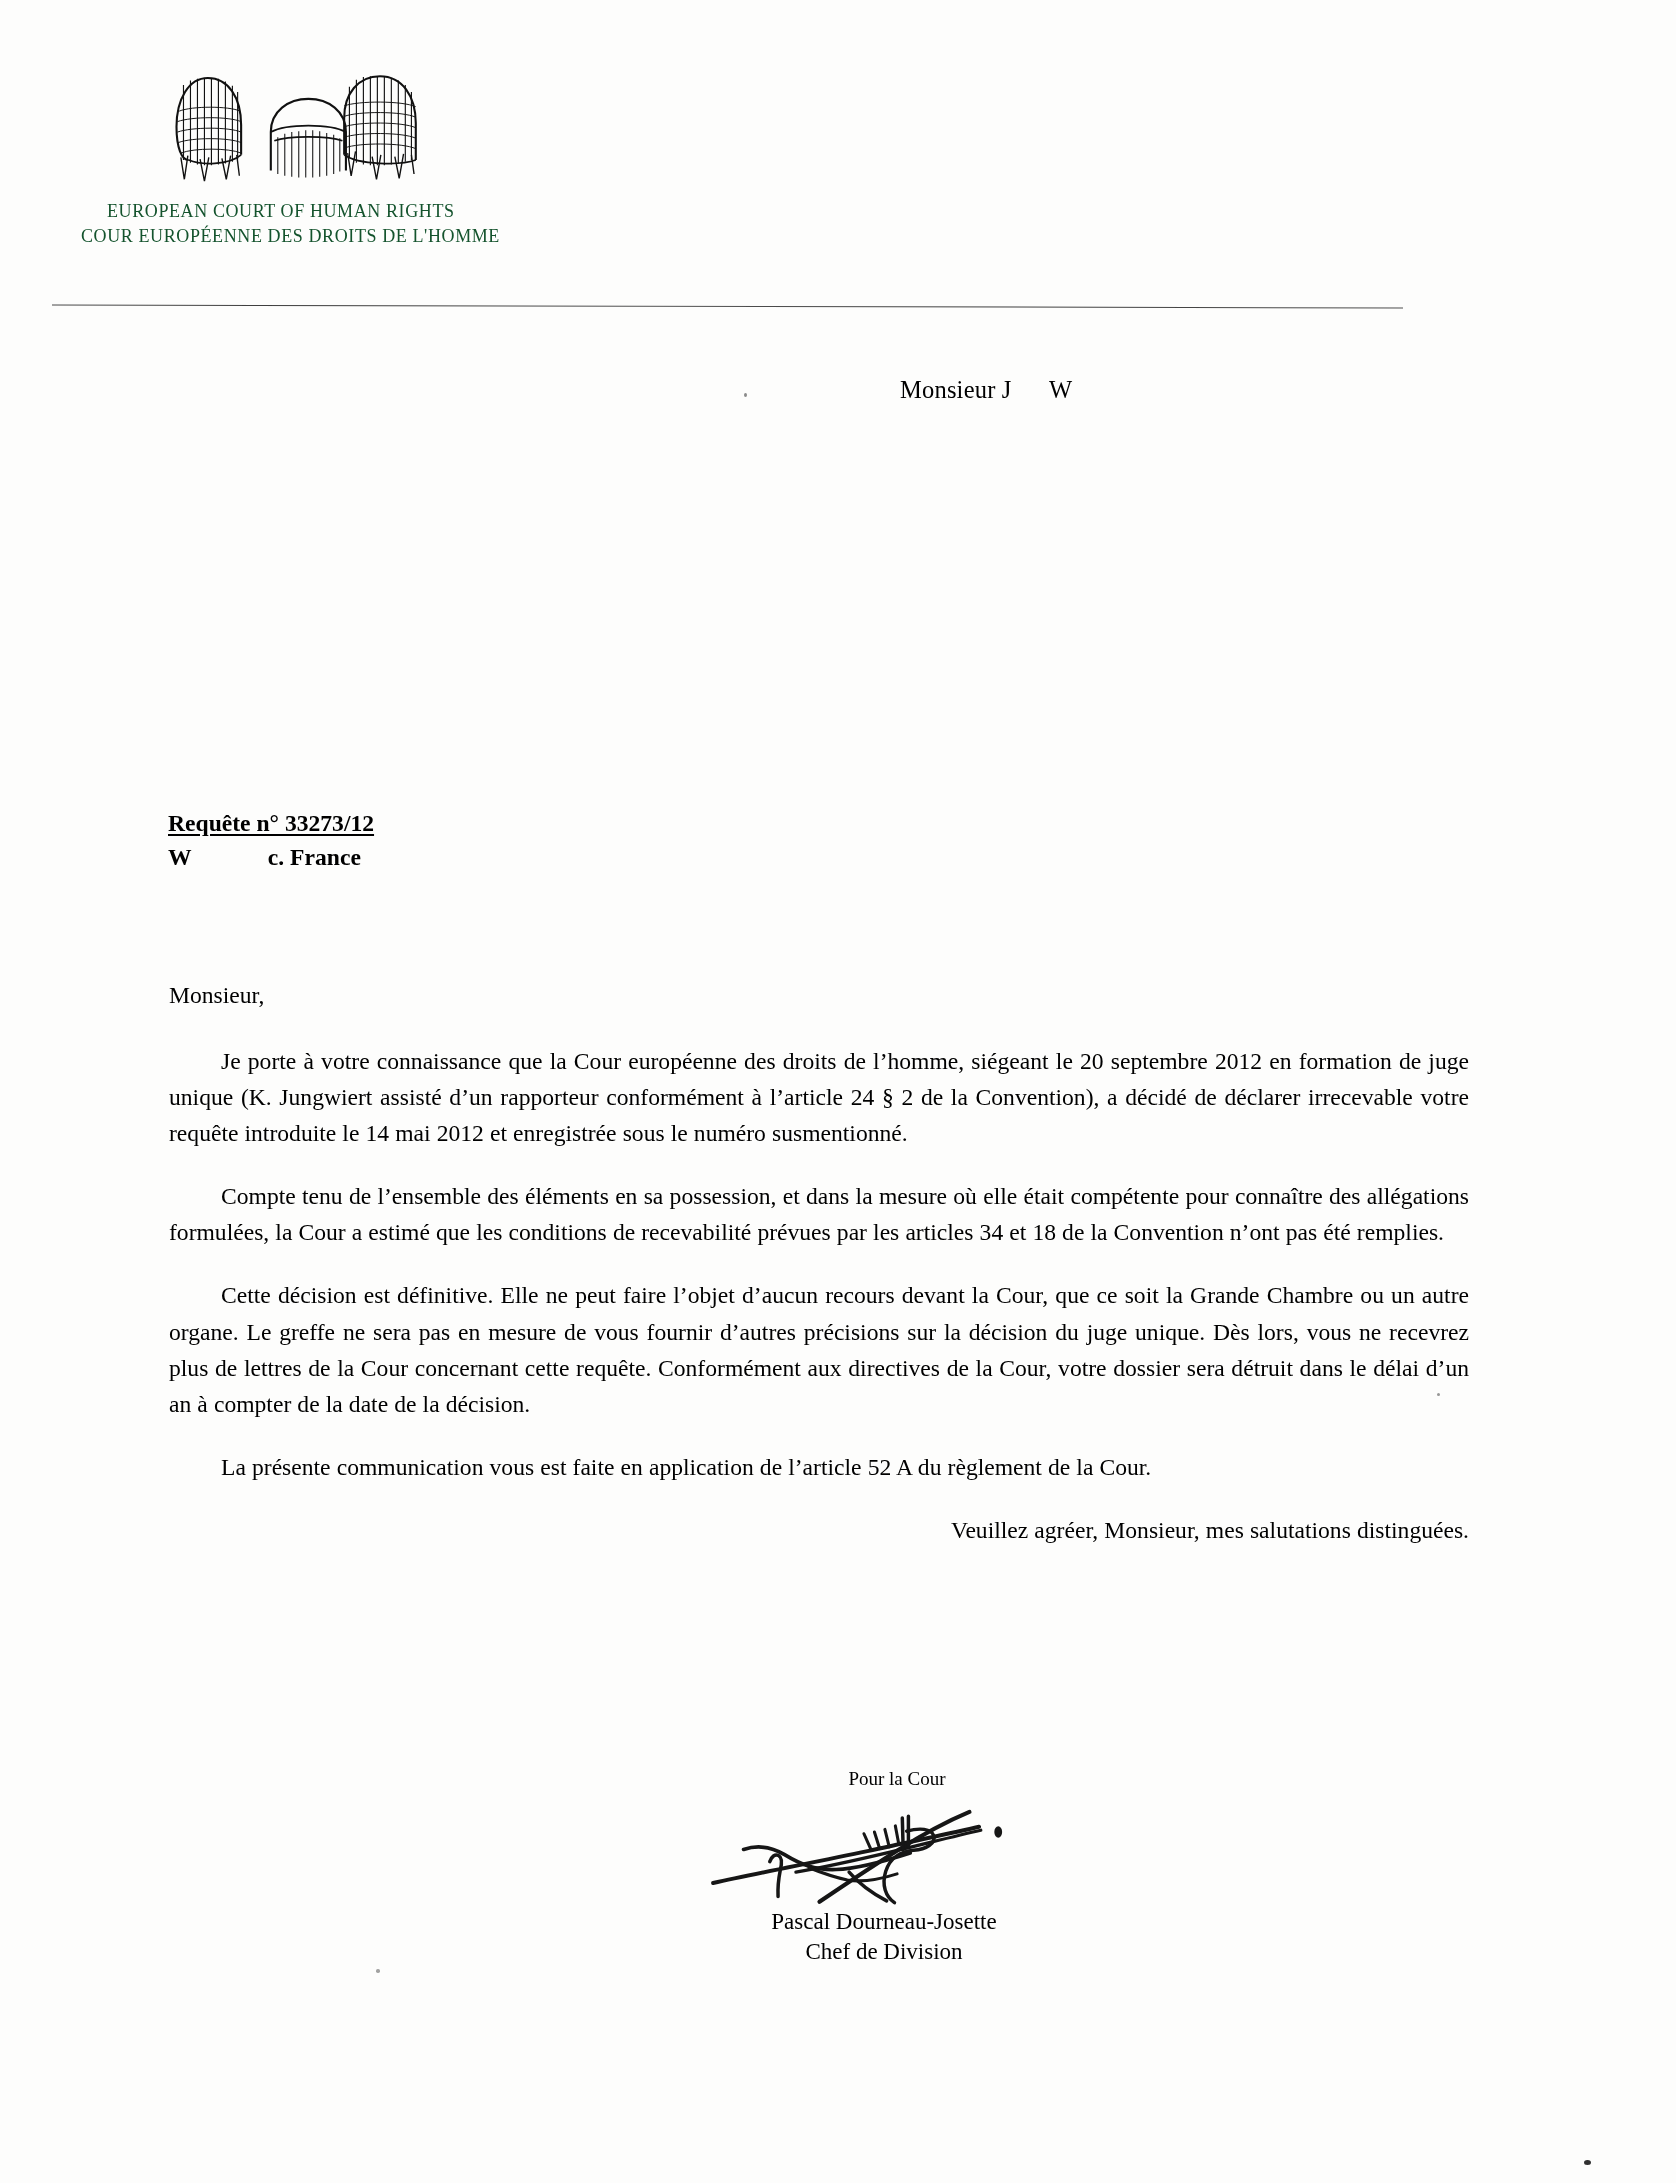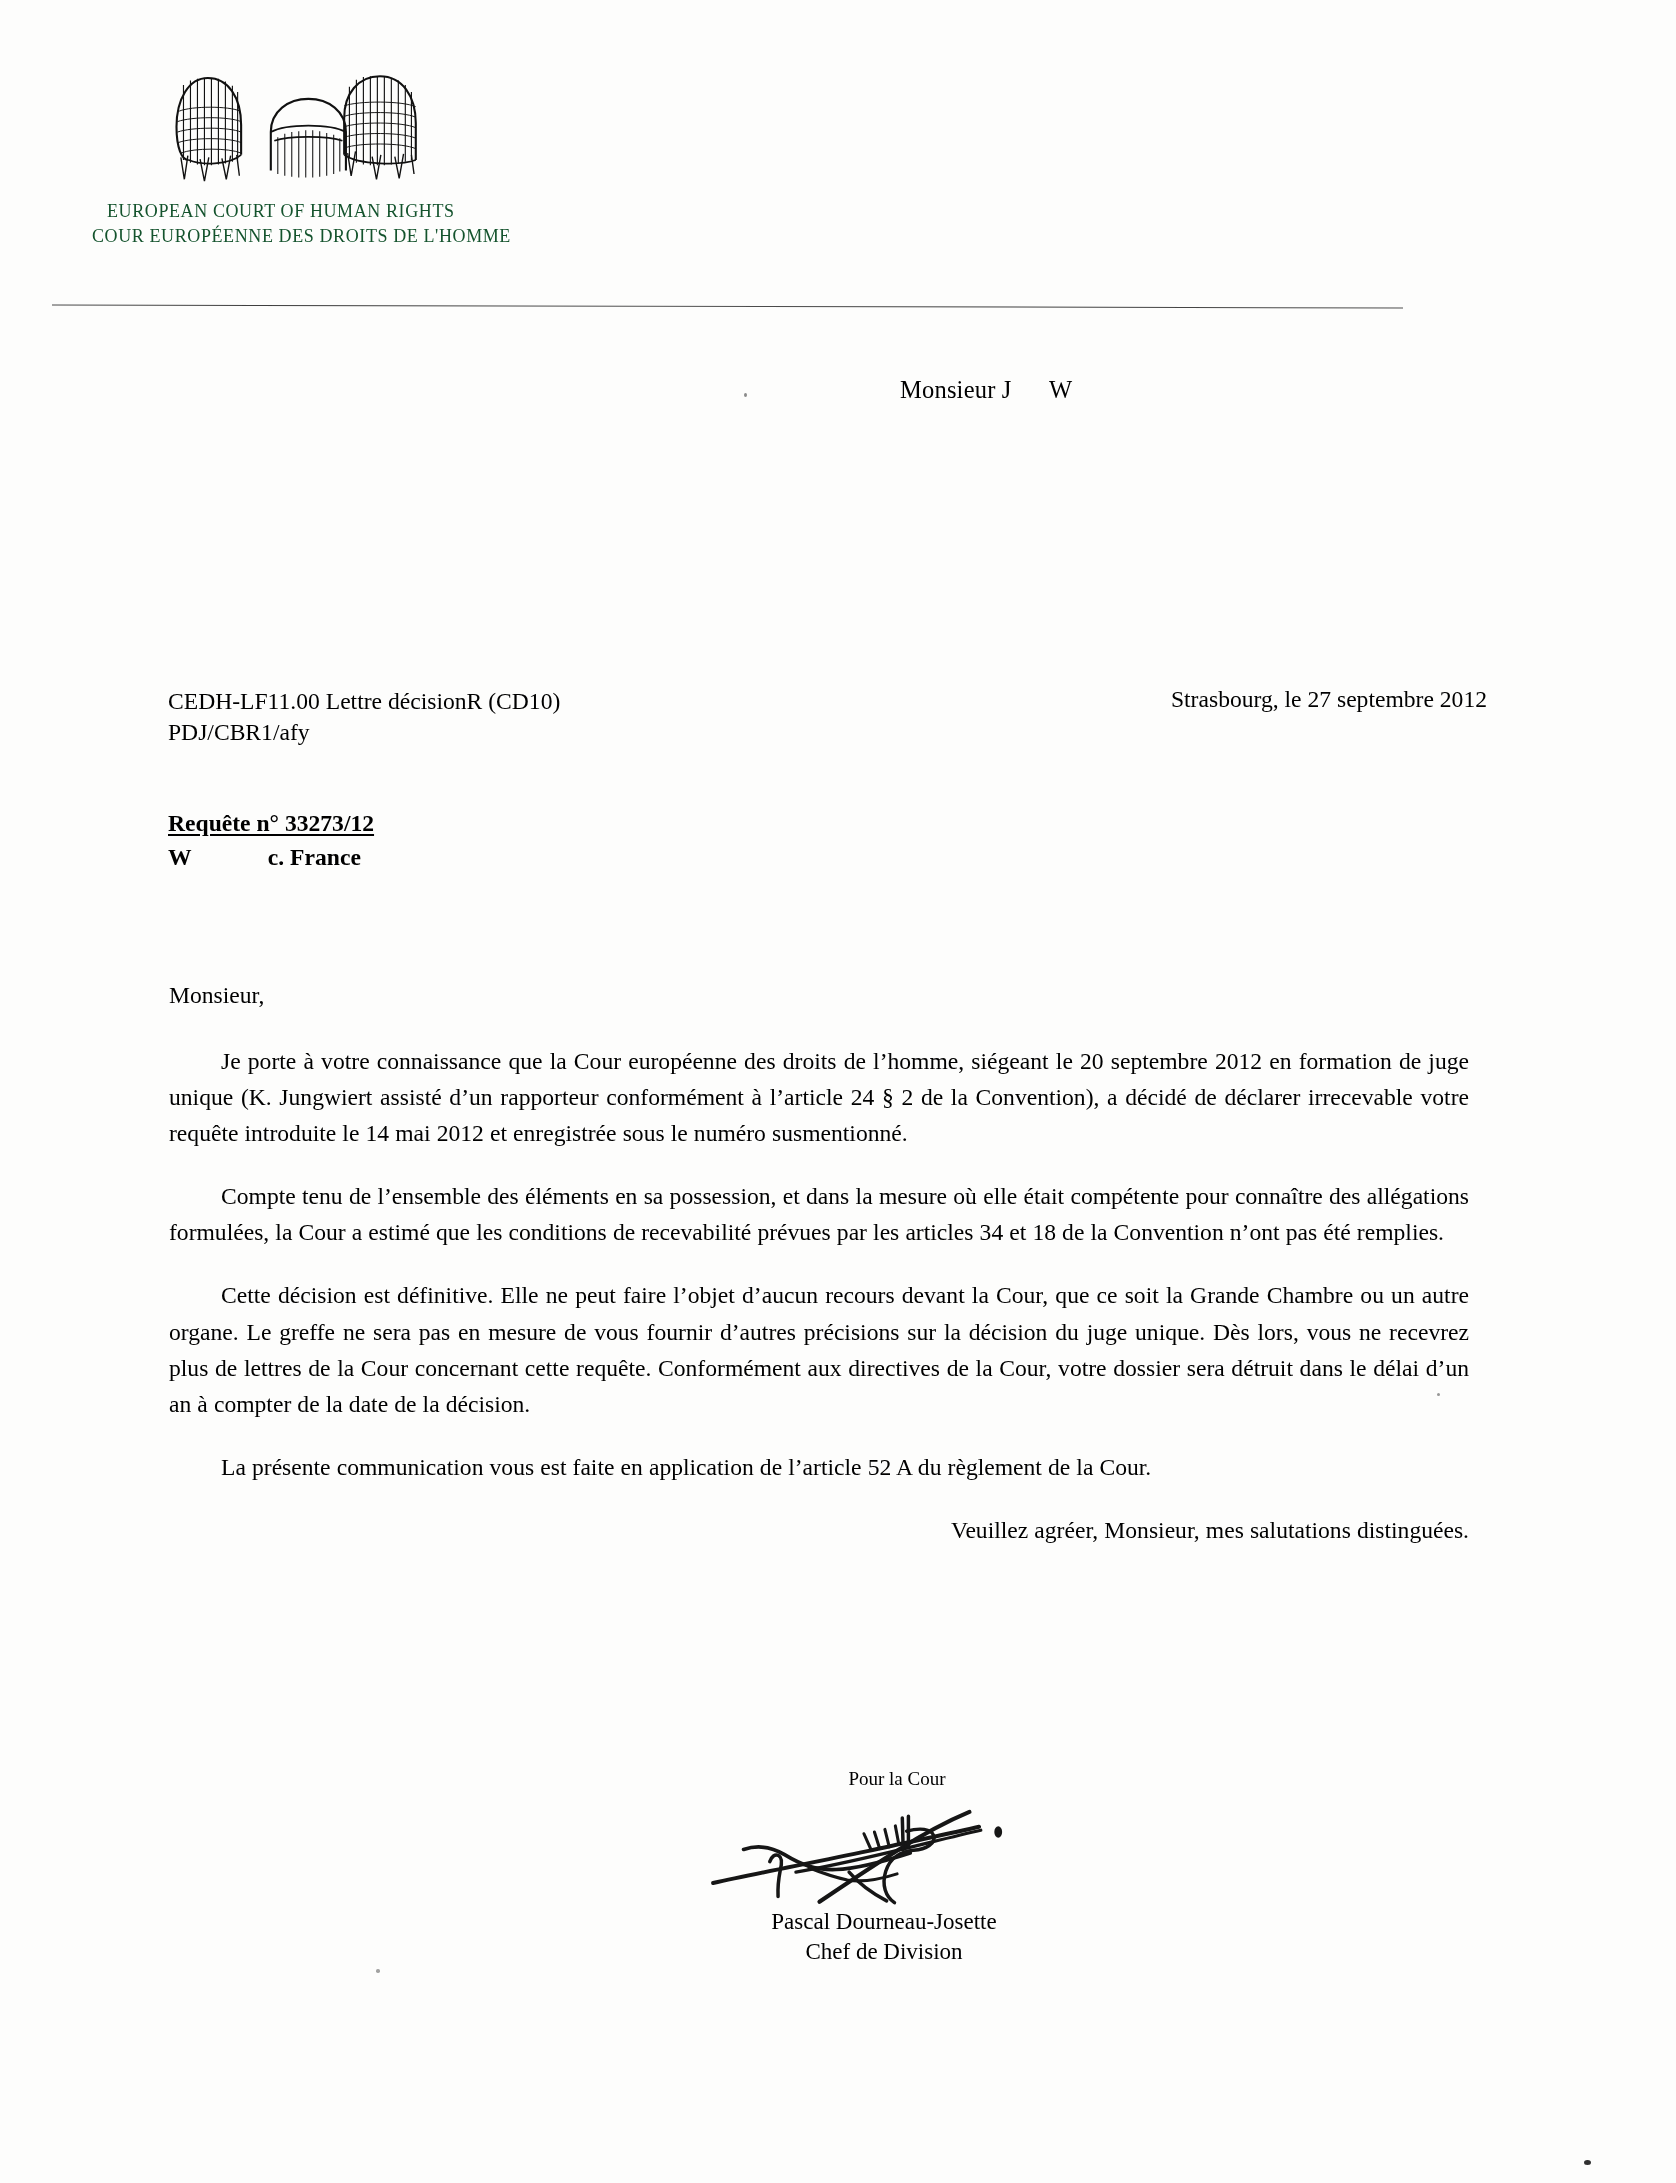--- a/index.html
+++ b/index.html
@@ -33,21 +33,21 @@
   }
   .lh-line {
     font-family: Liberation Serif, serif;
     font-size: 18px;
     letter-spacing: 0.6px;
     color: #14532d;
     white-space: nowrap;
     line-height: 1.38;
   }
   #lh-en { margin-left: 26px; margin-top: 8.7px; }
-  #lh-fr { margin-left: 11px; }
+  #lh-fr { margin-left: 0px; }
 
   #header-rule {
     position: absolute;
     left: 52px;
     top: 306px;
     width: 1351px;
     height: 1.3px;
     background: linear-gradient(to right,
         #2a2a2a 0%, #1a1a1a 20%, #333 45%, #1c1c1c 70%, #2e2e2e 100%);
     opacity: .85;
@@ -215,27 +215,20 @@
     </svg>
 
     <div class="lh-line" id="lh-en">EUROPEAN COURT OF HUMAN RIGHTS</div>
     <div class="lh-line" id="lh-fr">COUR EUROPÉENNE DES DROITS DE L'HOMME</div>
   </div>
 
   <div id="header-rule"></div>
 
   <div id="addressee">Monsieur J      W</div>
 
-  <div id="ref-block">
-    <div id="ref-row">
-      <div id="ref-left">CEDH-LF11.00 Lettre décisionR (CD10)
-PDJ/CBR1/afy</div>
-      <div id="ref-date">Strasbourg, le 27 septembre 2012</div>
-    </div>
-  </div>
 
   <div id="case-block">
     <div><span id="case-number">Requête n° 33273/12</span></div>
     <div id="case-parties">W             c. France</div>
   </div>
 
   <div id="salutation">Monsieur,</div>
 
   <div id="body-text">
     <p>Je porte à votre connaissance que la Cour européenne des droits de l’homme, siégeant le 20 septembre 2012 en formation de juge unique (K. Jungwiert assisté d’un rapporteur conformément à l’article 24 § 2 de la Convention), a décidé de déclarer irrecevable votre requête introduite le 14 mai 2012 et enregistrée sous le numéro susmentionné.</p>

